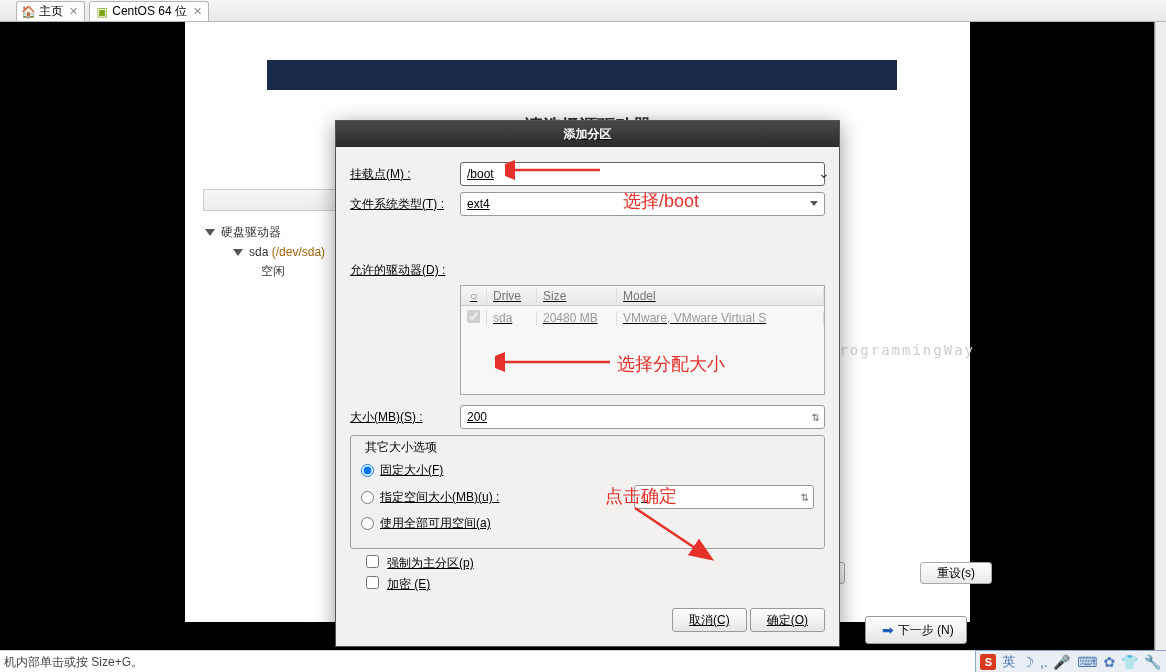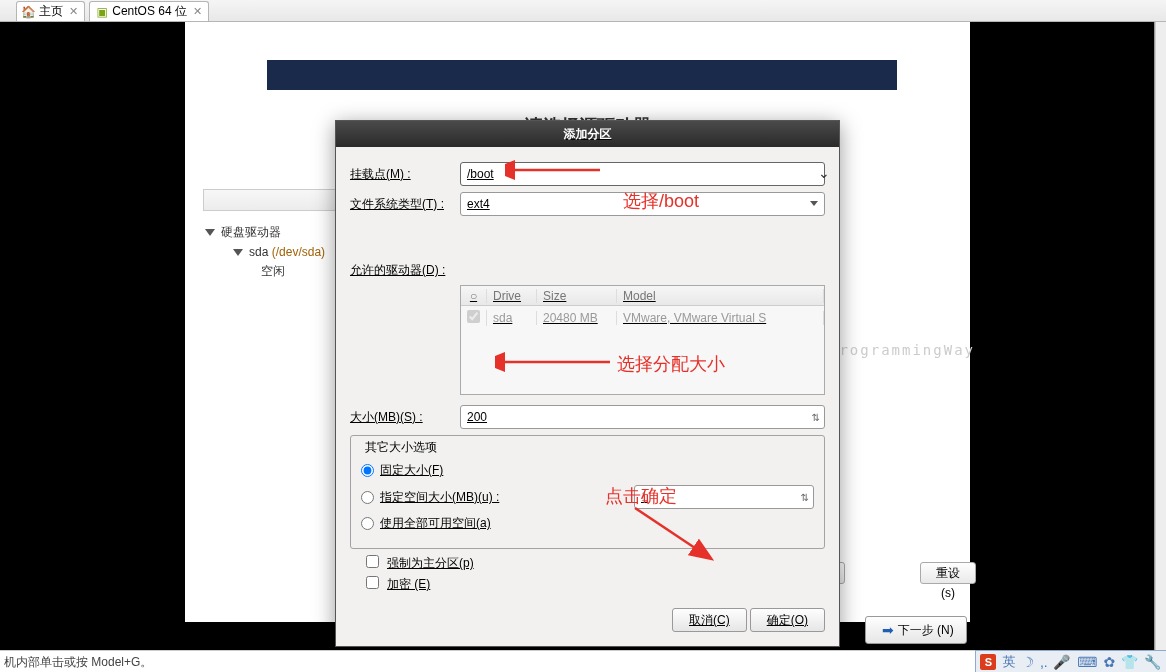--- a/index.html
+++ b/index.html
@@ -22,21 +22,21 @@
   .device-tree { position:absolute; top:200px; left:20px; width:320px; color:#333; }
   .device-tree .row { display:flex; align-items:center; padding:2px 0; }
   .device-tree .triangle { display:inline-block; width:0;height:0; border-left:5px solid transparent; border-right:5px solid transparent; border-top:7px solid #555; margin-right:6px; }
   .device-tree .sub { margin-left:28px; }
   .device-tree .sub2 { margin-left:56px; }
   .device-tree .dev { color:#a16207; }
   
   
   .bg-btn { position:absolute; height:22px; background:linear-gradient(#fefefe,#e9e9e9); border:1px solid #aaa; border-radius:3px; text-align:center; line-height:20px; padding:0 10px; }
   .bg-btn-d { top:540px; left:600px; width:60px; color:#aaa; }
-  .bg-btn-r { top:540px; left:735px; width:56px; }
+  .bg-btn-r { top:540px; left:735px; width:72px; }
   
   
   .nav-btn { position:absolute; top:594px; height:28px; background:linear-gradient(#fefefe,#e6e6e6); border:1px solid #999; border-radius:3px; display:flex; align-items:center; justify-content:center; padding:0 12px; }
   .nav-back { left:545px; }
   .nav-next { left:680px; }
   .nav-btn .arrow { font-size:14px; margin:0 4px; color:#1e5fb4; }
   
   
   .dialog { position:absolute; top:98px; left:150px; width:505px; background:#f2f1f0; border:1px solid #555; box-shadow:0 4px 20px rgba(0,0,0,.4);text-decoration:underline; }
   .dlg-title { height:26px; background:linear-gradient(#4a4a4a,#2a2a2a); color:#fff; text-align:center; line-height:26px; font-weight:bold; }
@@ -230,21 +230,21 @@
           <marker id="ah2" markerWidth="10" markerHeight="8" refX="8" refY="4" orient="auto">
             <polygon points="0 0, 10 4, 0 8" fill="#e6302a"></polygon>
           </marker>
         </defs>
         <line x1="10" y1="8" x2="85" y2="58" stroke="#e6302a" stroke-width="2.5" marker-end="url(#ah2)"></line>
       </svg>
 
   </div>
 </div>
 
-<div class="status-bar">机内部单击或按 Model+G。</div>
+<div class="status-bar">机内部单击或按 Size+G。</div>
 <div class="tray">
   <div class="s-icon">S</div>
   <span>英</span>
   <span class="ico">☽</span>
   <span class="ico">,.</span>
   <span class="ico">🎤</span>
   <span class="ico">⌨</span>
   <span class="ico">✿</span>
   <span class="ico">👕</span>
   <span class="ico">🔧</span>

